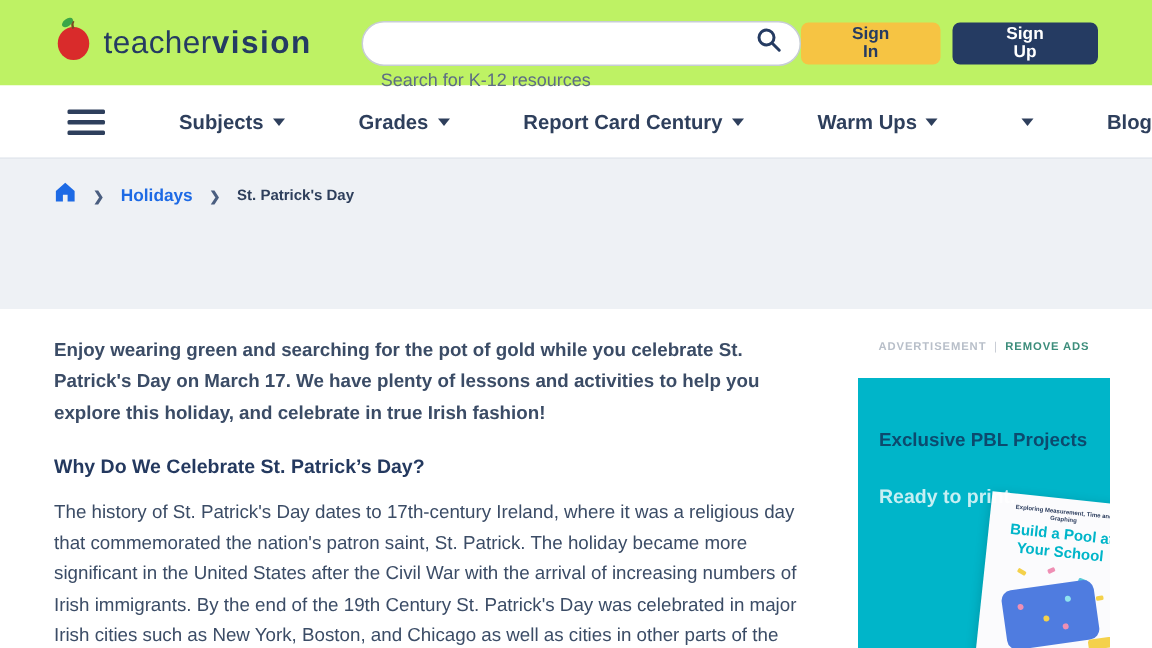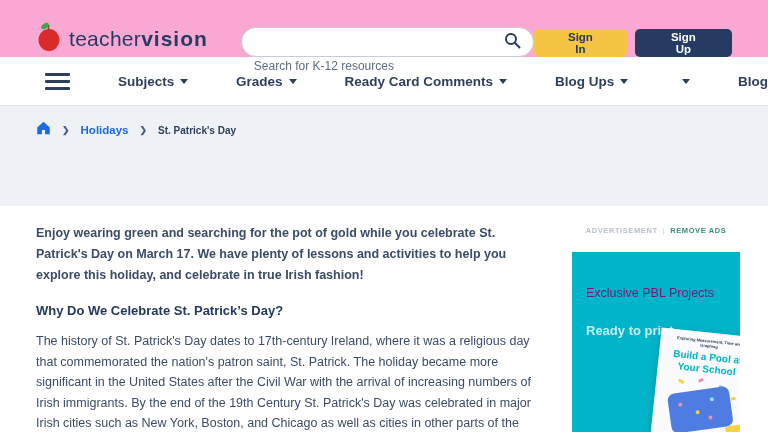--- a/index.html
+++ b/index.html
@@ -1,20 +1,20 @@
 <!DOCTYPE html>
 <html><head>
 <meta charset="utf-8">
 <style>
   * { margin:0; padding:0; box-sizing:border-box; }
   html,body { width:768px; height:432px; overflow:hidden; background:#fff;
     font-family:"Liberation Sans", sans-serif; }
 
   
-  .header { height:57px; display:flex; align-items:flex-end; padding:0 36px; background:#f9a8d4; }
+  .header { height:57px; display:flex; align-items:center; padding:0 36px; background:#bef264; }
   .logo { display:flex; align-items:center; gap:7px; cursor:pointer; }
   .logo-text { font-size:21px; color:#253b62; letter-spacing:.3px; }
   .logo-text b { font-weight:800; letter-spacing:1px; }
   .search-pill { margin-left:33px; width:307px; height:30px; border:1px solid #c7cdd6;
     border-radius:16px; display:flex; align-items:center; padding:0 12px; background:#fff; }
   .search-pill input { border:none; outline:none; flex:1; font-size:12px; color:#42516a;
     font-family:"Liberation Sans", sans-serif; background:transparent;margin-top:48px; }
   .search-pill input::placeholder { color:#5d6d84; }
   .btn { height:28px; border:none; border-radius:5px; font-weight:700; font-size:11.5px;
     padding:0 28px; cursor:pointer; font-family:"Liberation Sans", sans-serif; }
@@ -46,21 +46,21 @@
 
   
   .col-right { width:168px; margin-left:auto; }
   .ad-meta { display:flex; justify-content:center; align-items:center; gap:5px; margin-top:3px;
     font-size:7.5px; letter-spacing:.6px; }
   .ad-meta .advert { color:#b8bfc9; font-weight:700; }
   .ad-meta .pipe { color:#c5cad2; }
   .ad-meta .remove { color:#3c8d7b; font-weight:800; cursor:pointer; }
   .ad-box { margin-top:17px; width:168px; height:260px; background:#00b5c9; position:relative;
     overflow:hidden; padding:34px 14px 0; cursor:pointer; }
-  .ad-kicker { font-size:12.5px; font-weight:400; color:#701a75; position:relative; z-index:2; }
+  .ad-kicker { font-size:12.5px; font-weight:700; color:#0c4a6e; position:relative; z-index:2; }
   .ad-headline { margin-top:17px; font-size:17px; font-weight:800; color:#fff; line-height:1.3;
     position:relative; z-index:2; }
   .ad-line1 { margin-top:23px; }
   .ad-sub { font-size:13px; font-weight:700; color:rgba(255,255,255,.78); position:relative; z-index:2; }
 
   .ad-card { position:absolute; z-index:1; right:-9px; top:80px; width:98px; height:200px;
     background:#fbfbfd; transform:rotate(6deg); box-shadow:0 2px 8px rgba(0,0,0,.18);
     padding:6px 8px; }
   .card-top { font-size:4px; font-weight:700; color:#2a3b5c; text-align:center; }
   .card-title { margin-top:3px; font-size:10px; font-weight:800; color:#00b5c9; text-align:center; line-height:1.15; }
@@ -117,25 +117,25 @@
     </div>
   <div class="nav-item">
       <span>Subjects</span>
       <i class="caret"></i>
     </div>
   <div class="nav-item">
       <span>Grades</span>
       <i class="caret"></i>
     </div>
   <div class="nav-item">
-      <span>Ready Card Comments</span>
+      <span>Report Card Century</span>
       <i class="caret"></i>
     </div>
   <div class="nav-item">
-      <span>Blog Ups</span>
+      <span>Warm Ups</span>
       <i class="caret"></i>
     </div>
   <div class="nav-item">
       <i class="caret"></i>
     </div>
   <div class="nav-item">
       <span>Blog</span>
     </div>
 </div>
 

